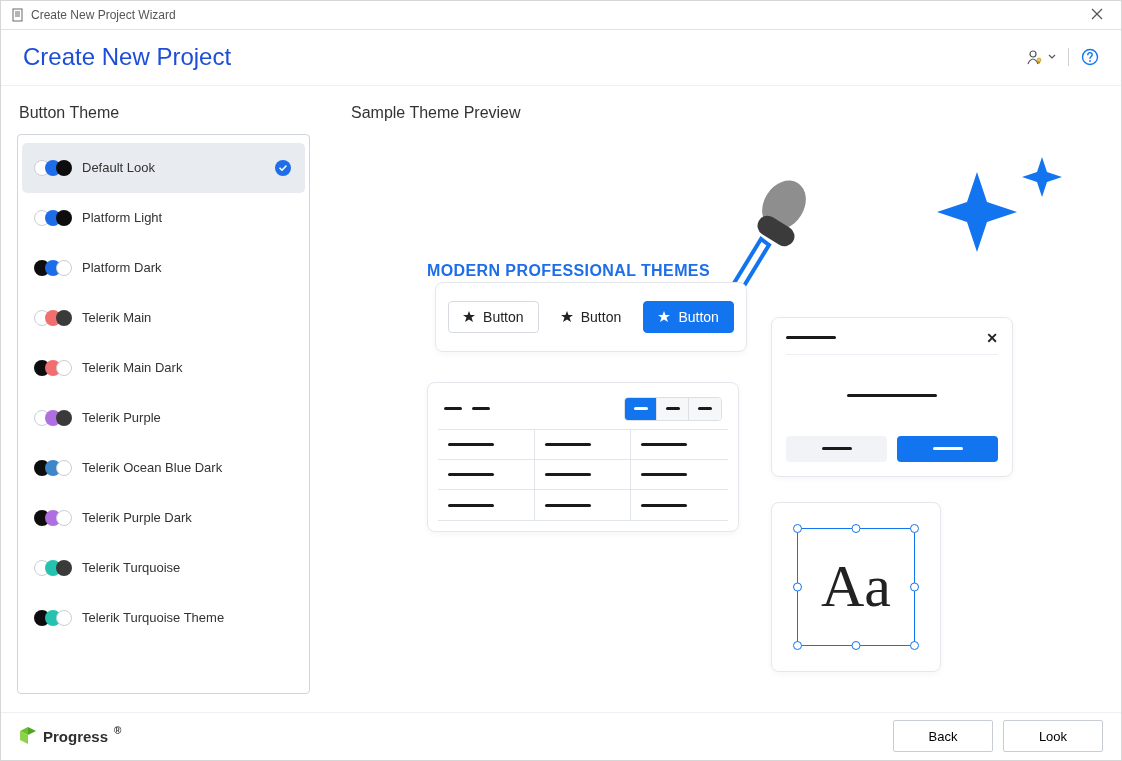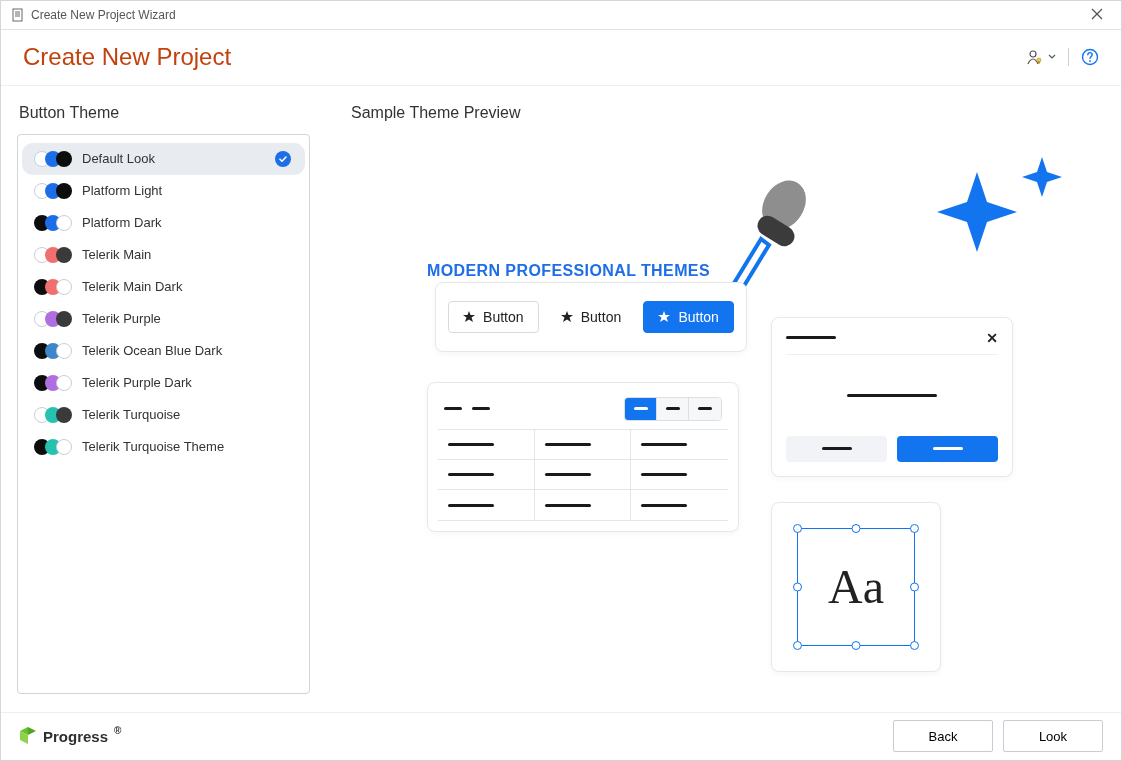--- a/index.html
+++ b/index.html
@@ -3,29 +3,29 @@
 <meta charset="utf-8">
 <style>
   * { box-sizing: border-box; }
   html, body { margin: 0; padding: 0; font-family: "Segoe UI", Arial, sans-serif; background: #fff; color: #222; }
   .window { width: 1122px; height: 761px; border: 1px solid #d6d6d6; display: flex; flex-direction: column; }
   .titlebar { height: 30px; display: flex; align-items: center; padding: 0 10px; border-bottom: 1px solid #e2e2e2; font-size: 12px; color: #555; }
   .titlebar .title-icon { width: 14px; height: 14px; margin-right: 6px; display: flex; align-items: center; justify-content: center; }
   .titlebar .spacer { flex: 1; }
   .titlebar .close-x { font-size: 14px; cursor: pointer; padding: 4px 8px; color: #555; }
   .header { height: 58px; display: flex; align-items: center; padding: 0 22px; border-bottom: 1px solid #f0f0f0; }
-  .header h1 { font-size: 24px; font-weight: 400; margin: 0; color: #c2410c; }
+  .header h1 { font-size: 24px; font-weight: 400; margin: 0; color: #1d4ed8; }
   .header .spacer { flex: 1; }
   .header .hdr-icon { display: flex; align-items: center; margin-left: 12px; color: #444; cursor: pointer; }
   .header .divider { width: 1px; height: 18px; background: #d0d0d0; margin-left: 12px; }
   .body { flex: 1; display: flex; padding: 0; }
   .left-col { width: 320px; padding: 18px 11px 18px 16px; }
   .left-title { font-size: 16px; font-weight: 400; color: #333; margin: 0 0 12px 2px; }
   .theme-panel { border: 1px solid #cfd5db; border-radius: 4px; height: 560px; padding: 8px 0; }
-  .theme-item { height: 32px; display: flex; align-items: center; padding: 0 14px 0 12px; cursor: pointer; border-radius: 11px; margin: 0 4px; }
+  .theme-item { height: 50px; display: flex; align-items: center; padding: 0 14px 0 12px; cursor: pointer; border-radius: 5px; margin: 0 4px; }
   .theme-item.selected { background: #e8ecf1; }
   .swatch { display: flex; align-items: center; margin-right: 10px; }
   .swatch .dot { width: 16px; height: 16px; border-radius: 50%; box-sizing: border-box; }
   .swatch .dot + .dot { margin-left: -5px; }
   .theme-label { font-size: 13px; color: #333; flex: 1; }
   .check { width: 16px; height: 16px; border-radius: 50%; background: #1e6ee8; display: flex; align-items: center; justify-content: center; }
   .check svg { display: block; }
   .right-col { flex: 1; padding: 18px 24px 8px 30px; position: relative; }
   .preview-title { font-size: 16px; font-weight: 400; color: #333; margin: 0 0 20px 0; }
   .preview-area { position: relative; width: 100%; height: 540px; }
@@ -52,21 +52,21 @@
   .dlg-title-row { display: flex; align-items: center; justify-content: space-between; padding-bottom: 8px; border-bottom: 1px solid #eceff3; }
   .dlg-x { font-size: 14px; font-weight: bold; cursor: pointer; }
   .dlg-body { flex: 1; display: flex; align-items: center; justify-content: center; }
   .dlg-actions { display: flex; gap: 10px; }
   .dlg-actions .act { flex: 1; height: 26px; border-radius: 4px; display: flex; align-items: center; justify-content: center; }
   .act.secondary { background: #f1f3f6; }
   .act.primary { background: #1374ef; }
   .act.primary .dash { background: #fff; }
   .card-aa { left: 420px; top: 360px; width: 170px; height: 170px; display: flex; align-items: center; justify-content: center; }
   .sel-rect { position: relative; width: 118px; height: 118px; border: 1px solid #1374ef; display: flex; align-items: center; justify-content: center; }
-  .sel-rect .aa { font-family: Georgia, 'Times New Roman', serif; font-size: 48px; }
+  .sel-rect .aa { font-family: Georgia, 'Times New Roman', serif; font-size: 60px; }
   .handle { width: 9px; height: 9px; border: 1px solid #1374ef; background: #fff; border-radius: 50%; position: absolute; }
   .h-tl { left:-5px; top:-5px; } .h-tr { right:-5px; top:-5px; }
   .h-bl { left:-5px; bottom:-5px; } .h-br { right:-5px; bottom:-5px; }
   .h-tc { left:50%; top:-5px; transform:translateX(-50%);} 
   .h-bc { left:50%; bottom:-5px; transform:translateX(-50%);} 
   .h-ml { left:-5px; top:50%; transform:translateY(-50%);} 
   .h-mr { right:-5px; top:50%; transform:translateY(-50%);} 
   .sparkle { position: absolute; right: 10px; top: 0px; width: 170px; height: 140px; }
   .dropper { position: absolute; left: 355px; top: 35px; width: 110px; height: 140px; pointer-events: none; }
   .footer { height: 50px; border-top: 1px solid #eceff3; display: flex; align-items: center; padding: 0 18px; }

